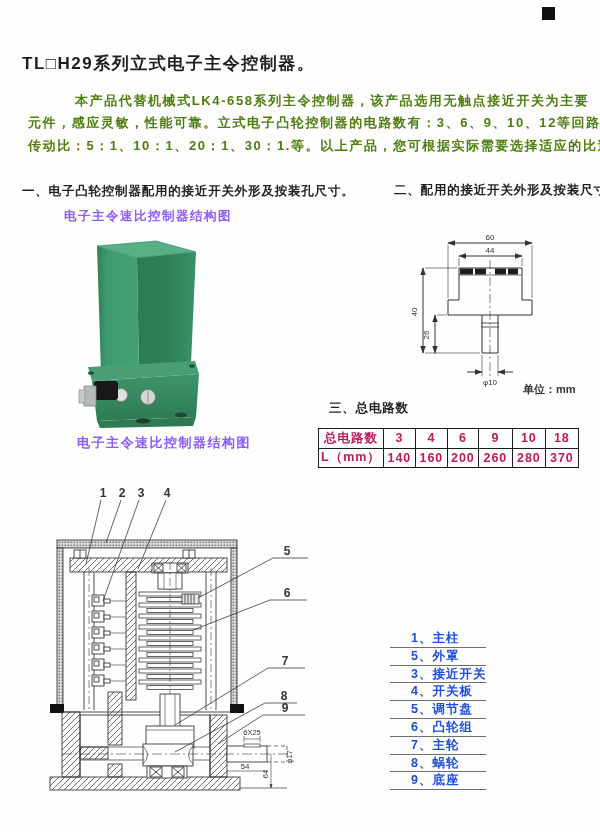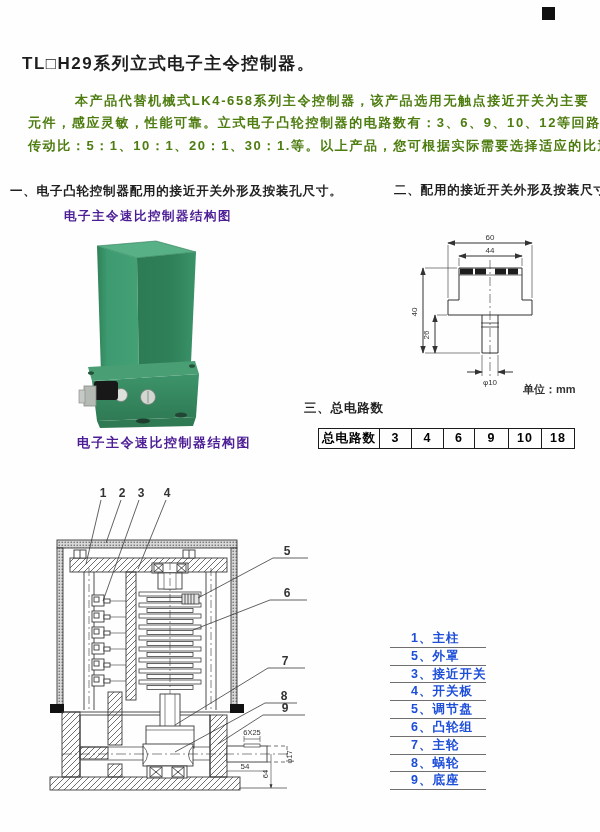--- a/index.html
+++ b/index.html
@@ -7,34 +7,34 @@
   .page {
     position:relative; width:600px; height:832px; background:#fefefe;
     font-family:"Liberation Sans", sans-serif; color:#222; overflow:hidden;
   }
   .corner-mark { position:absolute; left:542px; top:7px; width:13px; height:13px; background:#101010; }
   .title { position:absolute; left:22px; top:52px; font-size:17px; font-weight:bold; letter-spacing:1.5px; color:#1d1d1d; }
   .intro { position:absolute; left:28px; top:90px; width:548px; font-size:13px; font-weight:bold; letter-spacing:1.6px; color:#4d7c0f; }
   .intro .ln { height:22.4px; line-height:22.4px; white-space:nowrap; }
   .intro .ln.first { padding-left:47px; }
   .sec-heading { position:absolute; font-size:12.5px; font-weight:bold; letter-spacing:0.8px; color:#1f1f1f; white-space:nowrap; }
-  .h-one { left:10px; top:183px;text-align:center; }
+  .h-one { left:22px; top:183px;text-align:center; }
   .h-two { left:394px; top:182px; }
-  .h-three { left:304px; top:400px; }
-  .caption { position:absolute; font-size:12.5px; font-weight:bold; letter-spacing:1.5px; color:#4c1d95; white-space:nowrap; }
+  .h-three { left:329px; top:400px; }
+  .caption { position:absolute; font-size:12.5px; font-weight:bold; letter-spacing:1.5px; color:#8b5cf6; white-space:nowrap; }
   .cap-top { left:64px; top:208px; }
   .cap-bottom { left:77px; top:434px; font-size:13px; }
   svg { position:absolute; overflow:visible; }
   .photo-svg { left:75px; top:235px; }
   .switch-svg { left:405px; top:232px; }
   .assembly-svg { left:40px; top:478px; }
   table.circuits { position:absolute; left:318px; top:428px; border-collapse:collapse; table-layout:fixed; }
   table.circuits td {
     border:1.6px solid #1c1c1c; text-align:center; font-size:12.5px; font-weight:bold;
-    color:#000000; height:19.5px; padding:0 2px; letter-spacing:1px; white-space:nowrap;
+    color:#be185d; height:19.5px; padding:0 2px; letter-spacing:1px; white-space:nowrap;
   }
   .legend { position:absolute; left:390px; top:630px; width:96px; }
   .legend .item {
     height:17.8px; line-height:16px; border-bottom:1px solid #6f6f6f;
     font-size:12.5px; font-weight:bold; letter-spacing:1px; color:#1d4ed8;
     padding-left:21px; white-space:nowrap;
   }
   .dim-text { font-family:"Liberation Sans", sans-serif; fill:#333; }
 </style>
 </head>
@@ -168,20 +168,29 @@
     <tbody>
         <tr>
       <td style="width:61px">总电路数</td>
       <td style="width:32px">3</td>
       <td style="width:32px">4</td>
       <td style="width:31px">6</td>
       <td style="width:34px">9</td>
       <td style="width:33px">10</td>
       <td style="width:33px">18</td>
     </tr>
+    <tr>
+      <td>L（mm）</td>
+      <td>140</td>
+      <td>160</td>
+      <td>200</td>
+      <td>260</td>
+      <td>280</td>
+      <td>370</td>
+    </tr>
   </tbody>
     </table>
 
   <svg class="assembly-svg" width="280" height="332" viewBox="0 0 280 332">
     <defs>
       <pattern id="hatch" patternUnits="userSpaceOnUse" width="6" height="6">
         <path d="M0,6 L6,0" stroke="#4a4a4a" stroke-width="0.8"></path>
       </pattern>
       <pattern id="dots" patternUnits="userSpaceOnUse" width="3" height="3">
         <rect width="3" height="3" fill="#d8d8d8"></rect>

